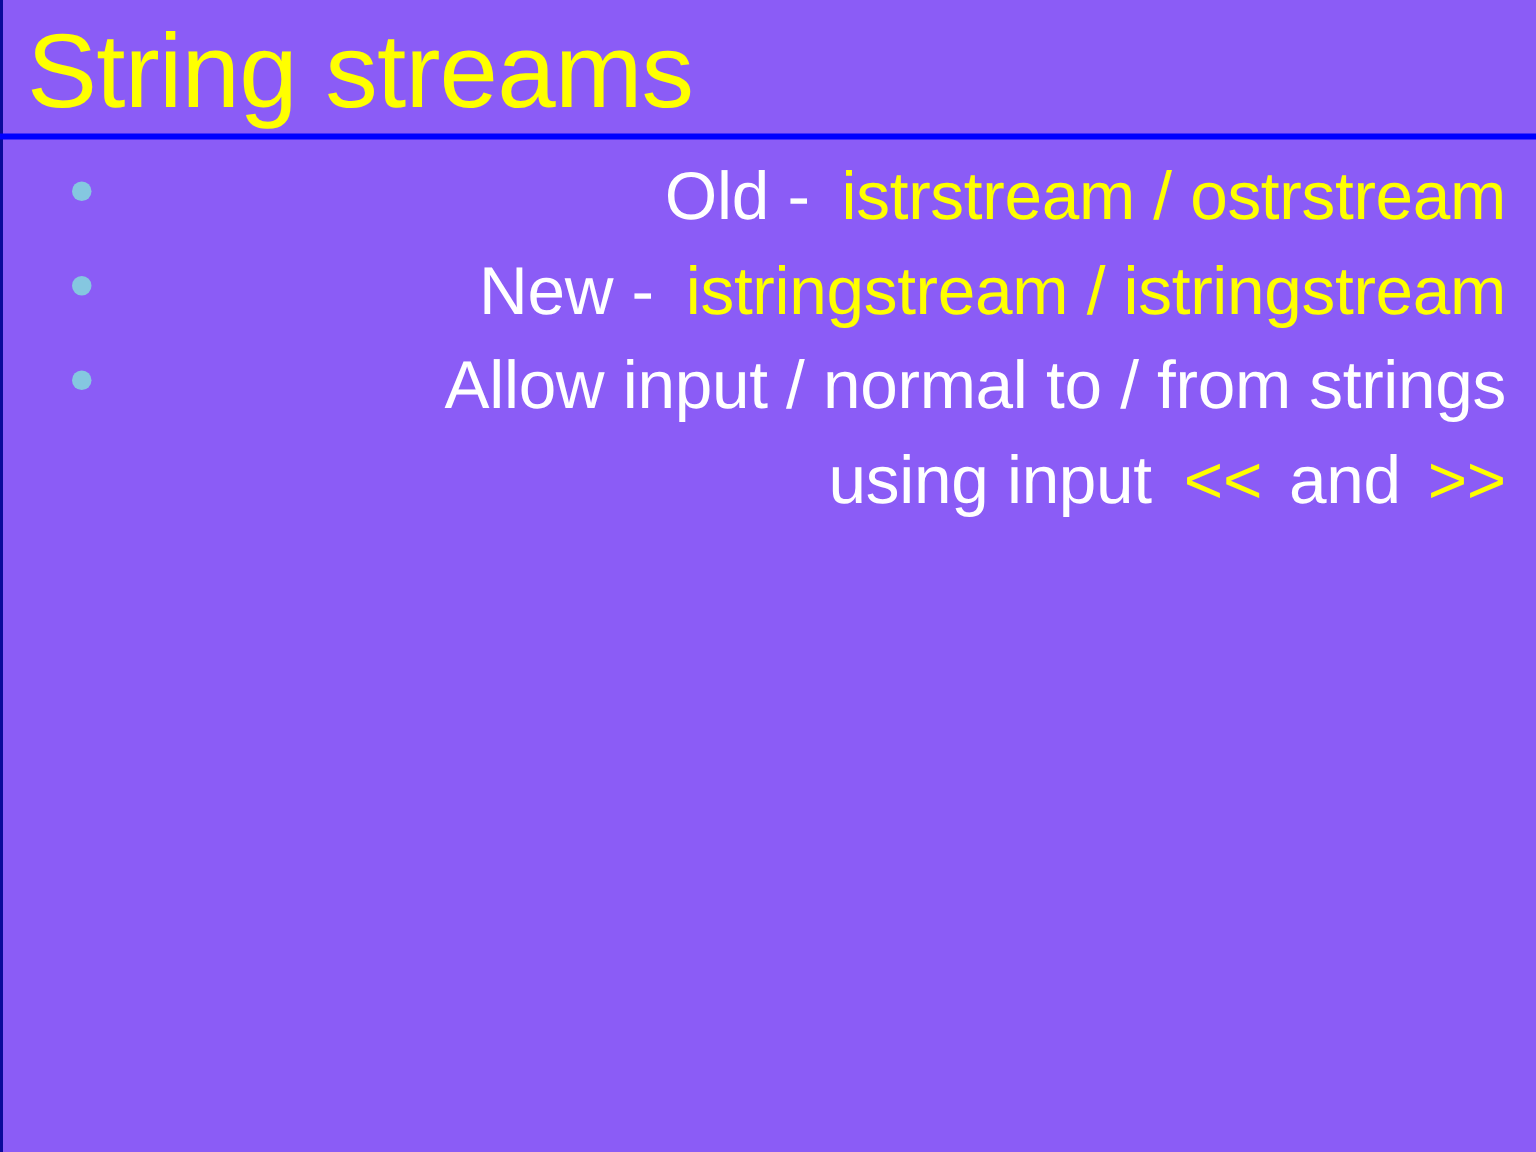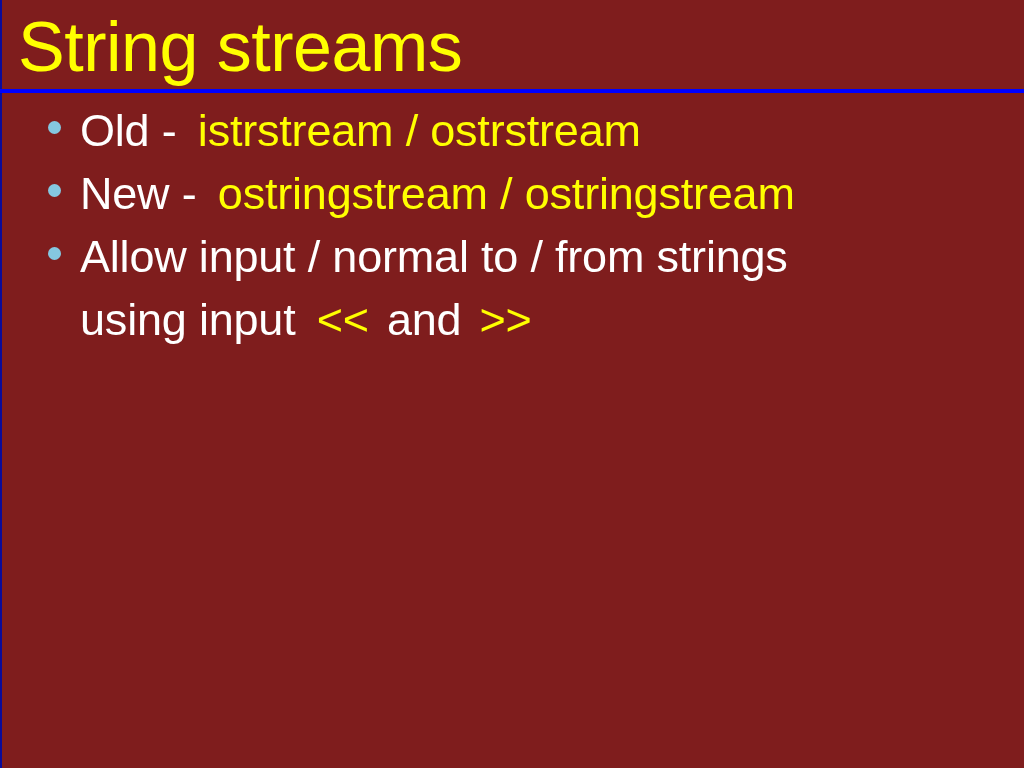--- a/index.html
+++ b/index.html
@@ -12,21 +12,21 @@
     overflow: hidden;
     background: #00007e;
     font-family: "Liberation Sans", sans-serif;
     -webkit-font-smoothing: antialiased;
   }
 
   #slide {
     position: relative;
     width: 1024px;
     height: 768px;
-    background: #7f1d1d;
+    background: #8b5cf6;
     box-sizing: border-box;
   }
 
   
   #slide::before {
     content: "";
     position: absolute;
     left: 0; top: 0;
     width: 2px; height: 768px;
     background: #0b0b9a;
@@ -57,22 +57,23 @@
   .body-area {
     position: absolute;
     left: 0;
     top: 99px;
     width: 1024px;
   }
 
   .bullet-row {
     position: relative;
     padding-left: 80px;
-    padding-right: 35px;
+    padding-right: 20px;
     min-height: 63px;
+    text-align: right;
   }
 
   .bullet-dot {
     position: absolute;
     left: 48px;
     top: 22px;
     width: 13px;
     height: 13px;
     border-radius: 50%;
     background: #85c7e0;
@@ -117,21 +118,21 @@
     <div class="bullet-row">
       <span class="bullet-dot"></span>
       <div class="bullet-text">
         <span>Old - </span><span class="sp"></span><span class="code">istrstream / ostrstream</span>
       </div>
     </div>
 
     <div class="bullet-row">
       <span class="bullet-dot"></span>
       <div class="bullet-text">
-        <span>New - </span><span class="sp"></span><span class="code">ostringstream / ostringstream</span>
+        <span>New - </span><span class="sp"></span><span class="code">istringstream / istringstream</span>
       </div>
     </div>
 
     <div class="bullet-row">
       <span class="bullet-dot"></span>
       <div class="bullet-text wrap">
         <span>Allow input / normal to / from strings</span>
         <span class="line2"><span>using input </span><span class="sp"></span><span class="code">&lt;&lt;</span><span class="sp"></span><span class="sp"></span><span>and</span><span class="sp"></span><span class="sp"></span><span class="code">&gt;&gt;</span></span>
       </div>
     </div>

